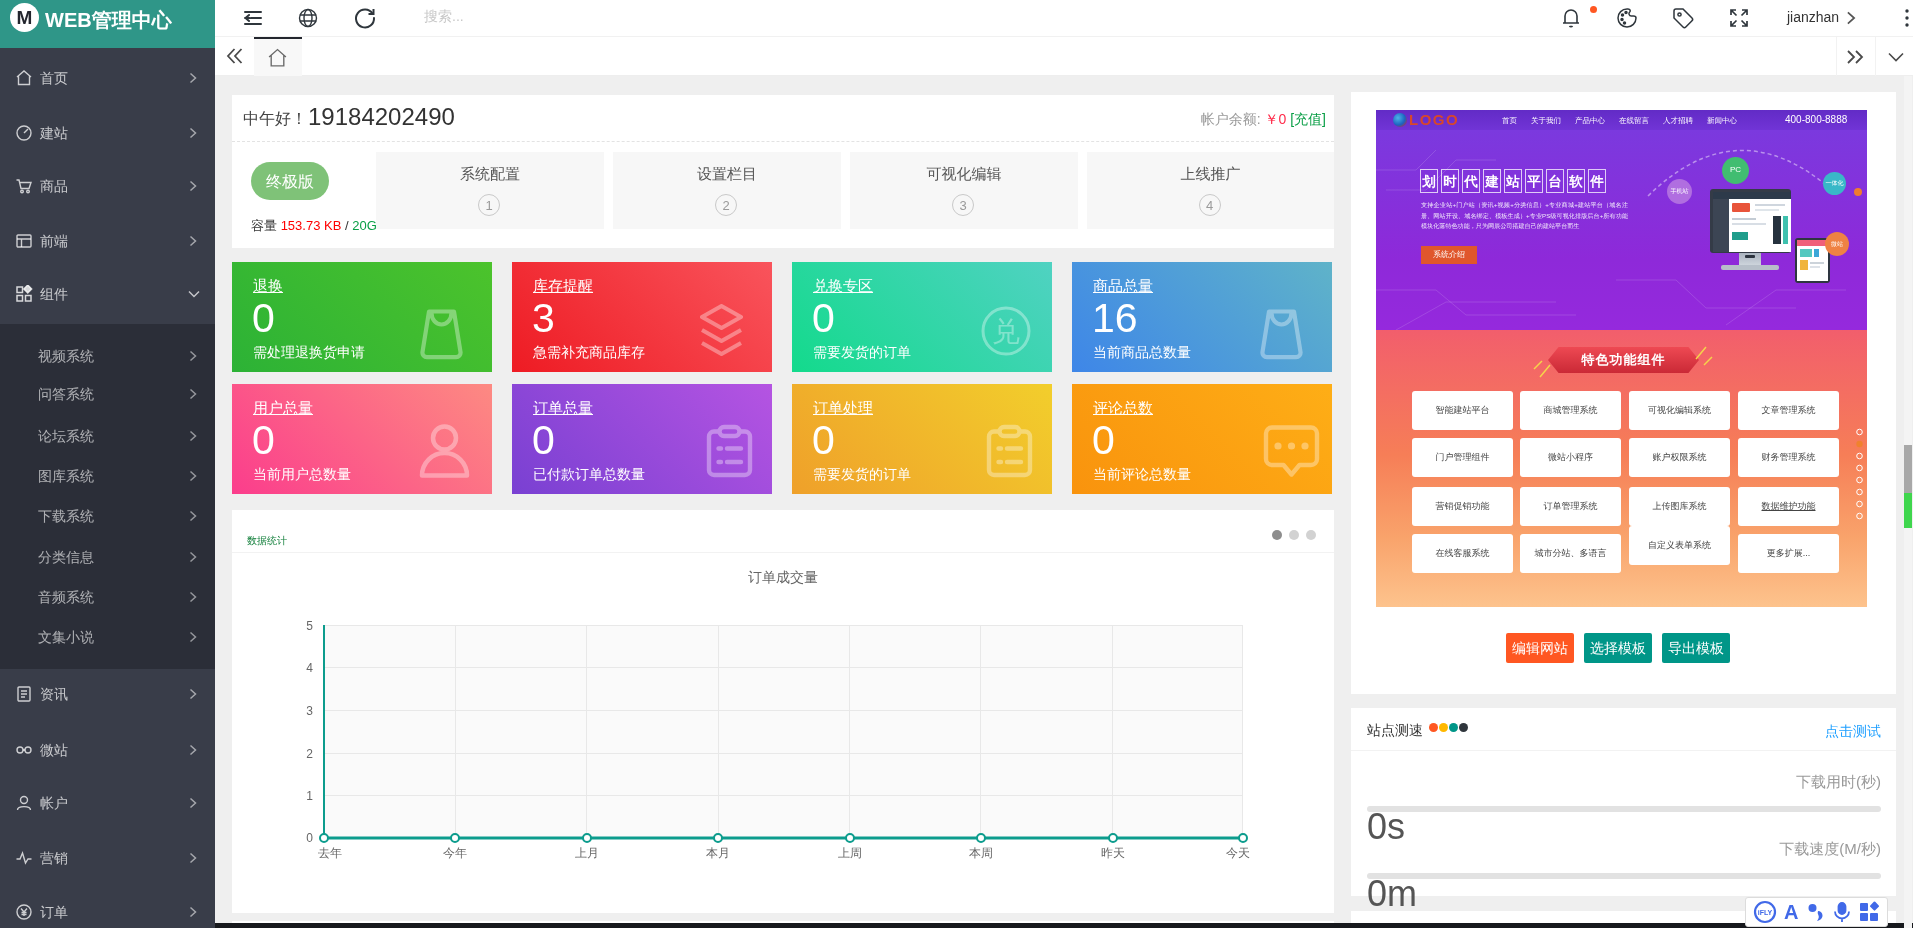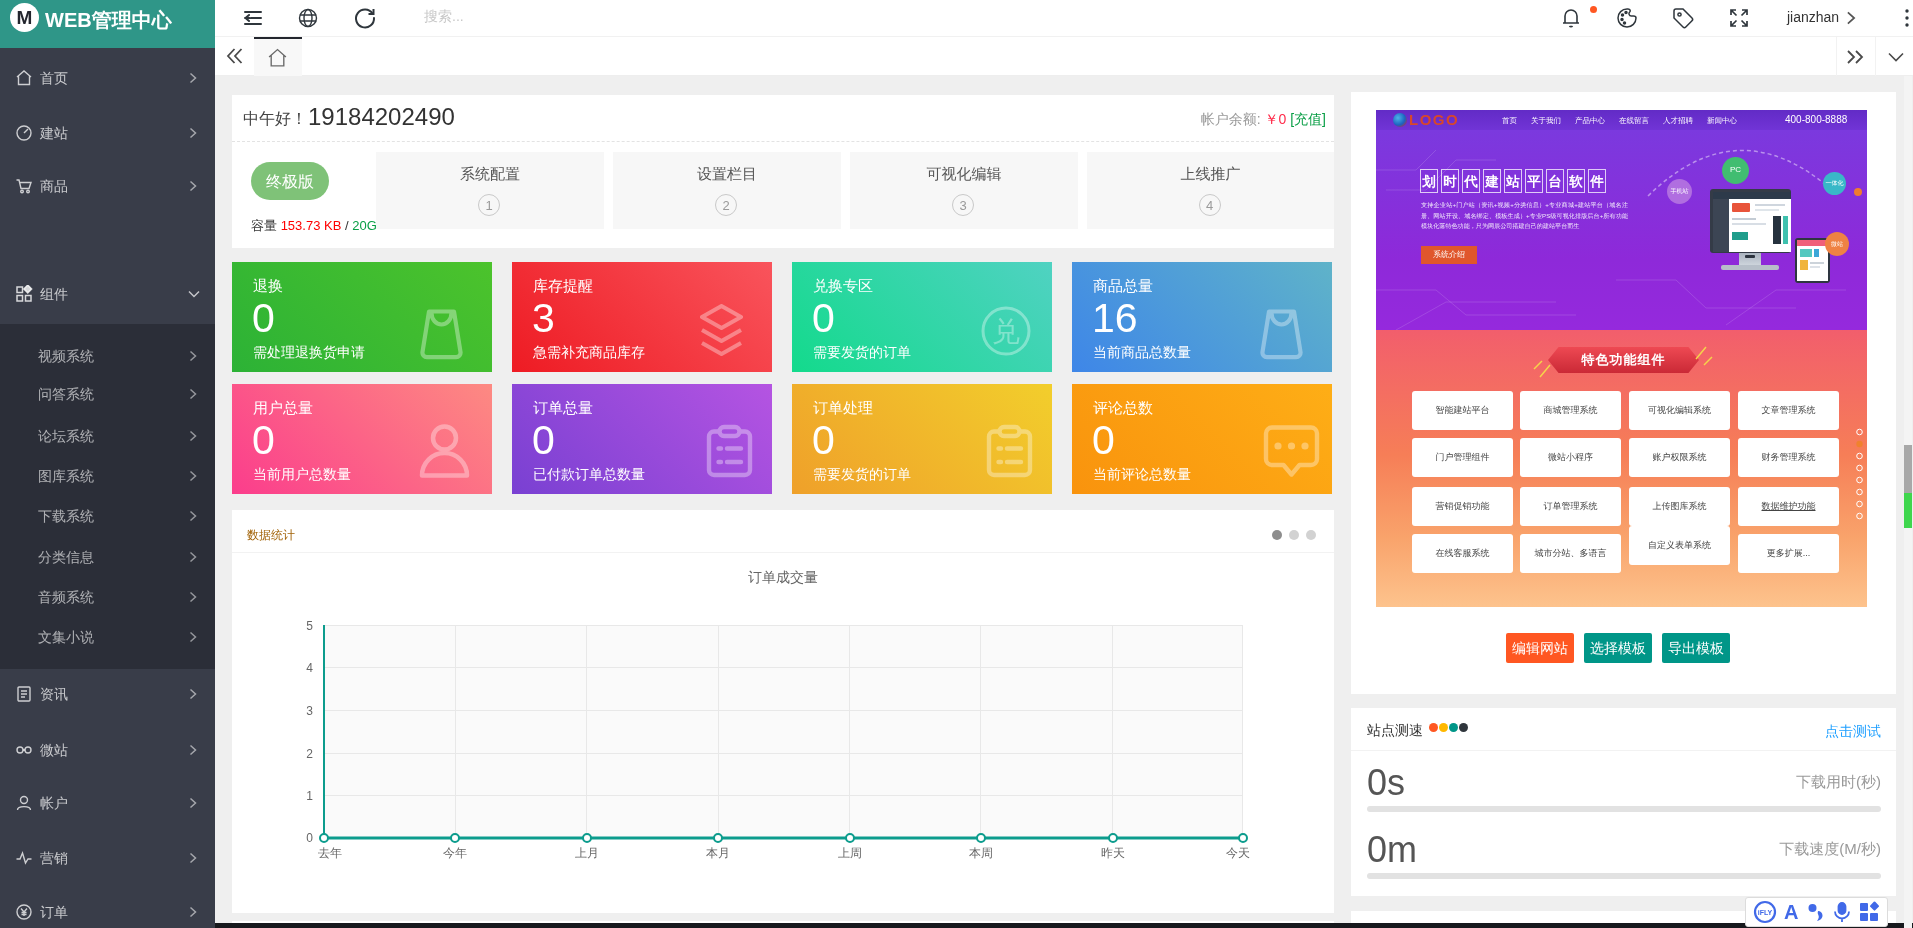--- a/index.html
+++ b/index.html
@@ -40,28 +40,28 @@
 #greet .dash{position:absolute;left:0;top:46px;width:1102px;border-top:1px dashed #e3e3e3;}
 #greet .pill{position:absolute;left:19px;top:67px;width:78px;height:38px;background:#7fc278;border-radius:19px;color:#fff;font-size:16px;text-align:center;line-height:39px;}
 #greet .cap{position:absolute;left:19px;top:122px;font-size:13px;color:#333;z-index:2;}
 .step{position:absolute;top:57px;width:228px;height:77px;background:#f7f7f7;}
 #st1{left:144px}#st2{left:381px}#st3{left:618px}#st4{left:855px;width:247px}
 .step .t{position:absolute;top:13px;width:100%;text-align:center;font-size:15px;color:#555;}
 .step .c{position:absolute;top:42px;left:50%;margin-left:-12px;width:22px;height:22px;border:1px solid #c9c9c9;border-radius:50%;color:#9a9a9a;font-size:13px;text-align:center;line-height:22px;}
 
 
 .stat{position:absolute;width:260px;height:110px;color:#fff;}
-.stat .t1{position:absolute;left:21px;top:15px;font-size:15px;}
+.stat .t1{position:absolute;left:21px;top:15px;font-size:15px;text-decoration:underline;}
 .stat .n{position:absolute;left:20px;top:33px;font-size:41px;}
 .stat .t2{position:absolute;left:21px;top:82px;font-size:14px;}
 .stat svg{position:absolute;right:26px;bottom:12px;opacity:.35;}
 
 
 #chart{left:232px;top:510px;width:1102px;height:403px;}
-#chart .hd{position:absolute;left:15px;top:17px;font-size:12px;color:#a16207;}
+#chart .hd{position:absolute;left:15px;top:24px;font-size:10px;color:#15803d;}
 #chart .hline{position:absolute;left:0;top:42px;width:1102px;border-top:1px solid #f2f2f2;}
 .cdot{position:absolute;top:20px;width:10px;height:10px;border-radius:50%;}
 #chart .title{position:absolute;left:0;top:59px;width:1102px;text-align:center;font-size:14px;color:#666;}
 
 
 #rc1{left:1351px;top:92px;width:545px;height:602px;}
 #rc2{left:1351px;top:708px;width:545px;height:188px;}
 #rc3{left:1351px;top:911px;width:545px;height:12px;}
 #blackbar{position:absolute;left:215px;top:923px;width:1698px;height:5px;background:#17191d;z-index:8;}
 
@@ -72,21 +72,21 @@
 #pfeat{position:absolute;left:0;top:220px;width:491px;height:277px;background:linear-gradient(180deg,#f25e6c 0%,#f67e57 45%,#f9a36b 75%,#fdc38d 100%);}
 .fbox{position:absolute;width:101px;height:39px;background:#fff;border-radius:3px;font-size:9px;color:#444;text-align:center;display:flex;align-items:center;justify-content:center;}
 .hchar{display:block;width:18px;height:24px;border:1px solid rgba(255,255,255,.75);color:#fff;font-size:13.5px;font-weight:bold;text-align:center;line-height:24px;}
 .pcirc{position:absolute;border-radius:50%;color:#fff;display:flex;align-items:center;justify-content:center;text-align:right;line-height:1.1;}
 
 .pbtn{position:absolute;top:541px;height:30px;border-radius:2px;color:#fff;font-size:14px;text-align:center;line-height:30px;}
 
 
 #rc2 .hd{position:absolute;left:16px;top:14px;font-size:14px;color:#333;}
 #rc2 .hline{position:absolute;left:0;top:42px;width:545px;border-top:1px solid #f2f2f2;}
-#rc2 .big{position:absolute;left:16px;font-size:36px;color:#555;}
+#rc2 .big{position:absolute;left:16px;font-size:36px;color:#555;margin-top:44px;}
 #rc2 .lab{position:absolute;right:15px;font-size:15px;color:#999;}
 #rc2 .bar{position:absolute;left:16px;width:514px;height:6px;border-radius:3px;background:#e2e2e2;}
 .sdot{position:absolute;top:15px;width:9px;height:9px;border-radius:50%;}
 
 
 #sbtrack{position:absolute;right:1px;top:76px;width:8px;height:852px;background:#f4f4f4;z-index:9;}
 #sbthumb1{position:absolute;right:1px;top:445px;width:8px;height:48px;background:#a8a8a8;z-index:10;}
 #sbthumb2{position:absolute;right:1px;top:493px;width:8px;height:35px;background:#3fd64d;z-index:10;}
 
 
@@ -120,20 +120,30 @@
           <path d="M1.5 1.5 L6.5 6 L1.5 10.5"></path>
         </svg>
   </div>
   <div class="mitem" style="top:158px">
     <svg class="ic" viewBox="0 0 18 18" fill="none" stroke="rgba(255,255,255,.75)" stroke-width="1.4">
           <path d="M1.5 3 H4 L6 11.5 H14 L16 5.5 H5"></path>
           <circle cx="7" cy="14.5" r="1.3"></circle>
           <circle cx="13" cy="14.5" r="1.3"></circle>
         </svg>
     <span class="lb">商品</span>
+        <svg class="ar" viewBox="0 0 8 12" fill="none" stroke="rgba(255,255,255,.55)" stroke-width="1.5">
+          <path d="M1.5 1.5 L6.5 6 L1.5 10.5"></path>
+        </svg>
+  </div>
+  <div class="mitem" style="top:213px">
+    <svg class="ic" viewBox="0 0 18 18" fill="none" stroke="rgba(255,255,255,.75)" stroke-width="1.4">
+          <rect x="2" y="3" width="14" height="12" rx="1"></rect>
+          <path d="M2 7 H16 M6.5 7 V15"></path>
+        </svg>
+    <span class="lb">前端</span>
         <svg class="ar" viewBox="0 0 8 12" fill="none" stroke="rgba(255,255,255,.55)" stroke-width="1.5">
           <path d="M1.5 1.5 L6.5 6 L1.5 10.5"></path>
         </svg>
   </div>
   <div class="mitem" style="top:266px">
     <svg class="ic" viewBox="0 0 18 18" fill="none" stroke="rgba(255,255,255,.8)" stroke-width="1.5">
           <rect x="2" y="2" width="5.5" height="5.5"></rect>
           <rect x="2" y="10.5" width="5.5" height="5.5"></rect>
           <rect x="10.5" y="10.5" width="5.5" height="5.5"></rect>
           <rect x="10" y="1.2" width="5.5" height="5.5" transform="rotate(45 12.75 3.95)" fill="rgba(255,255,255,.8)"></rect>

